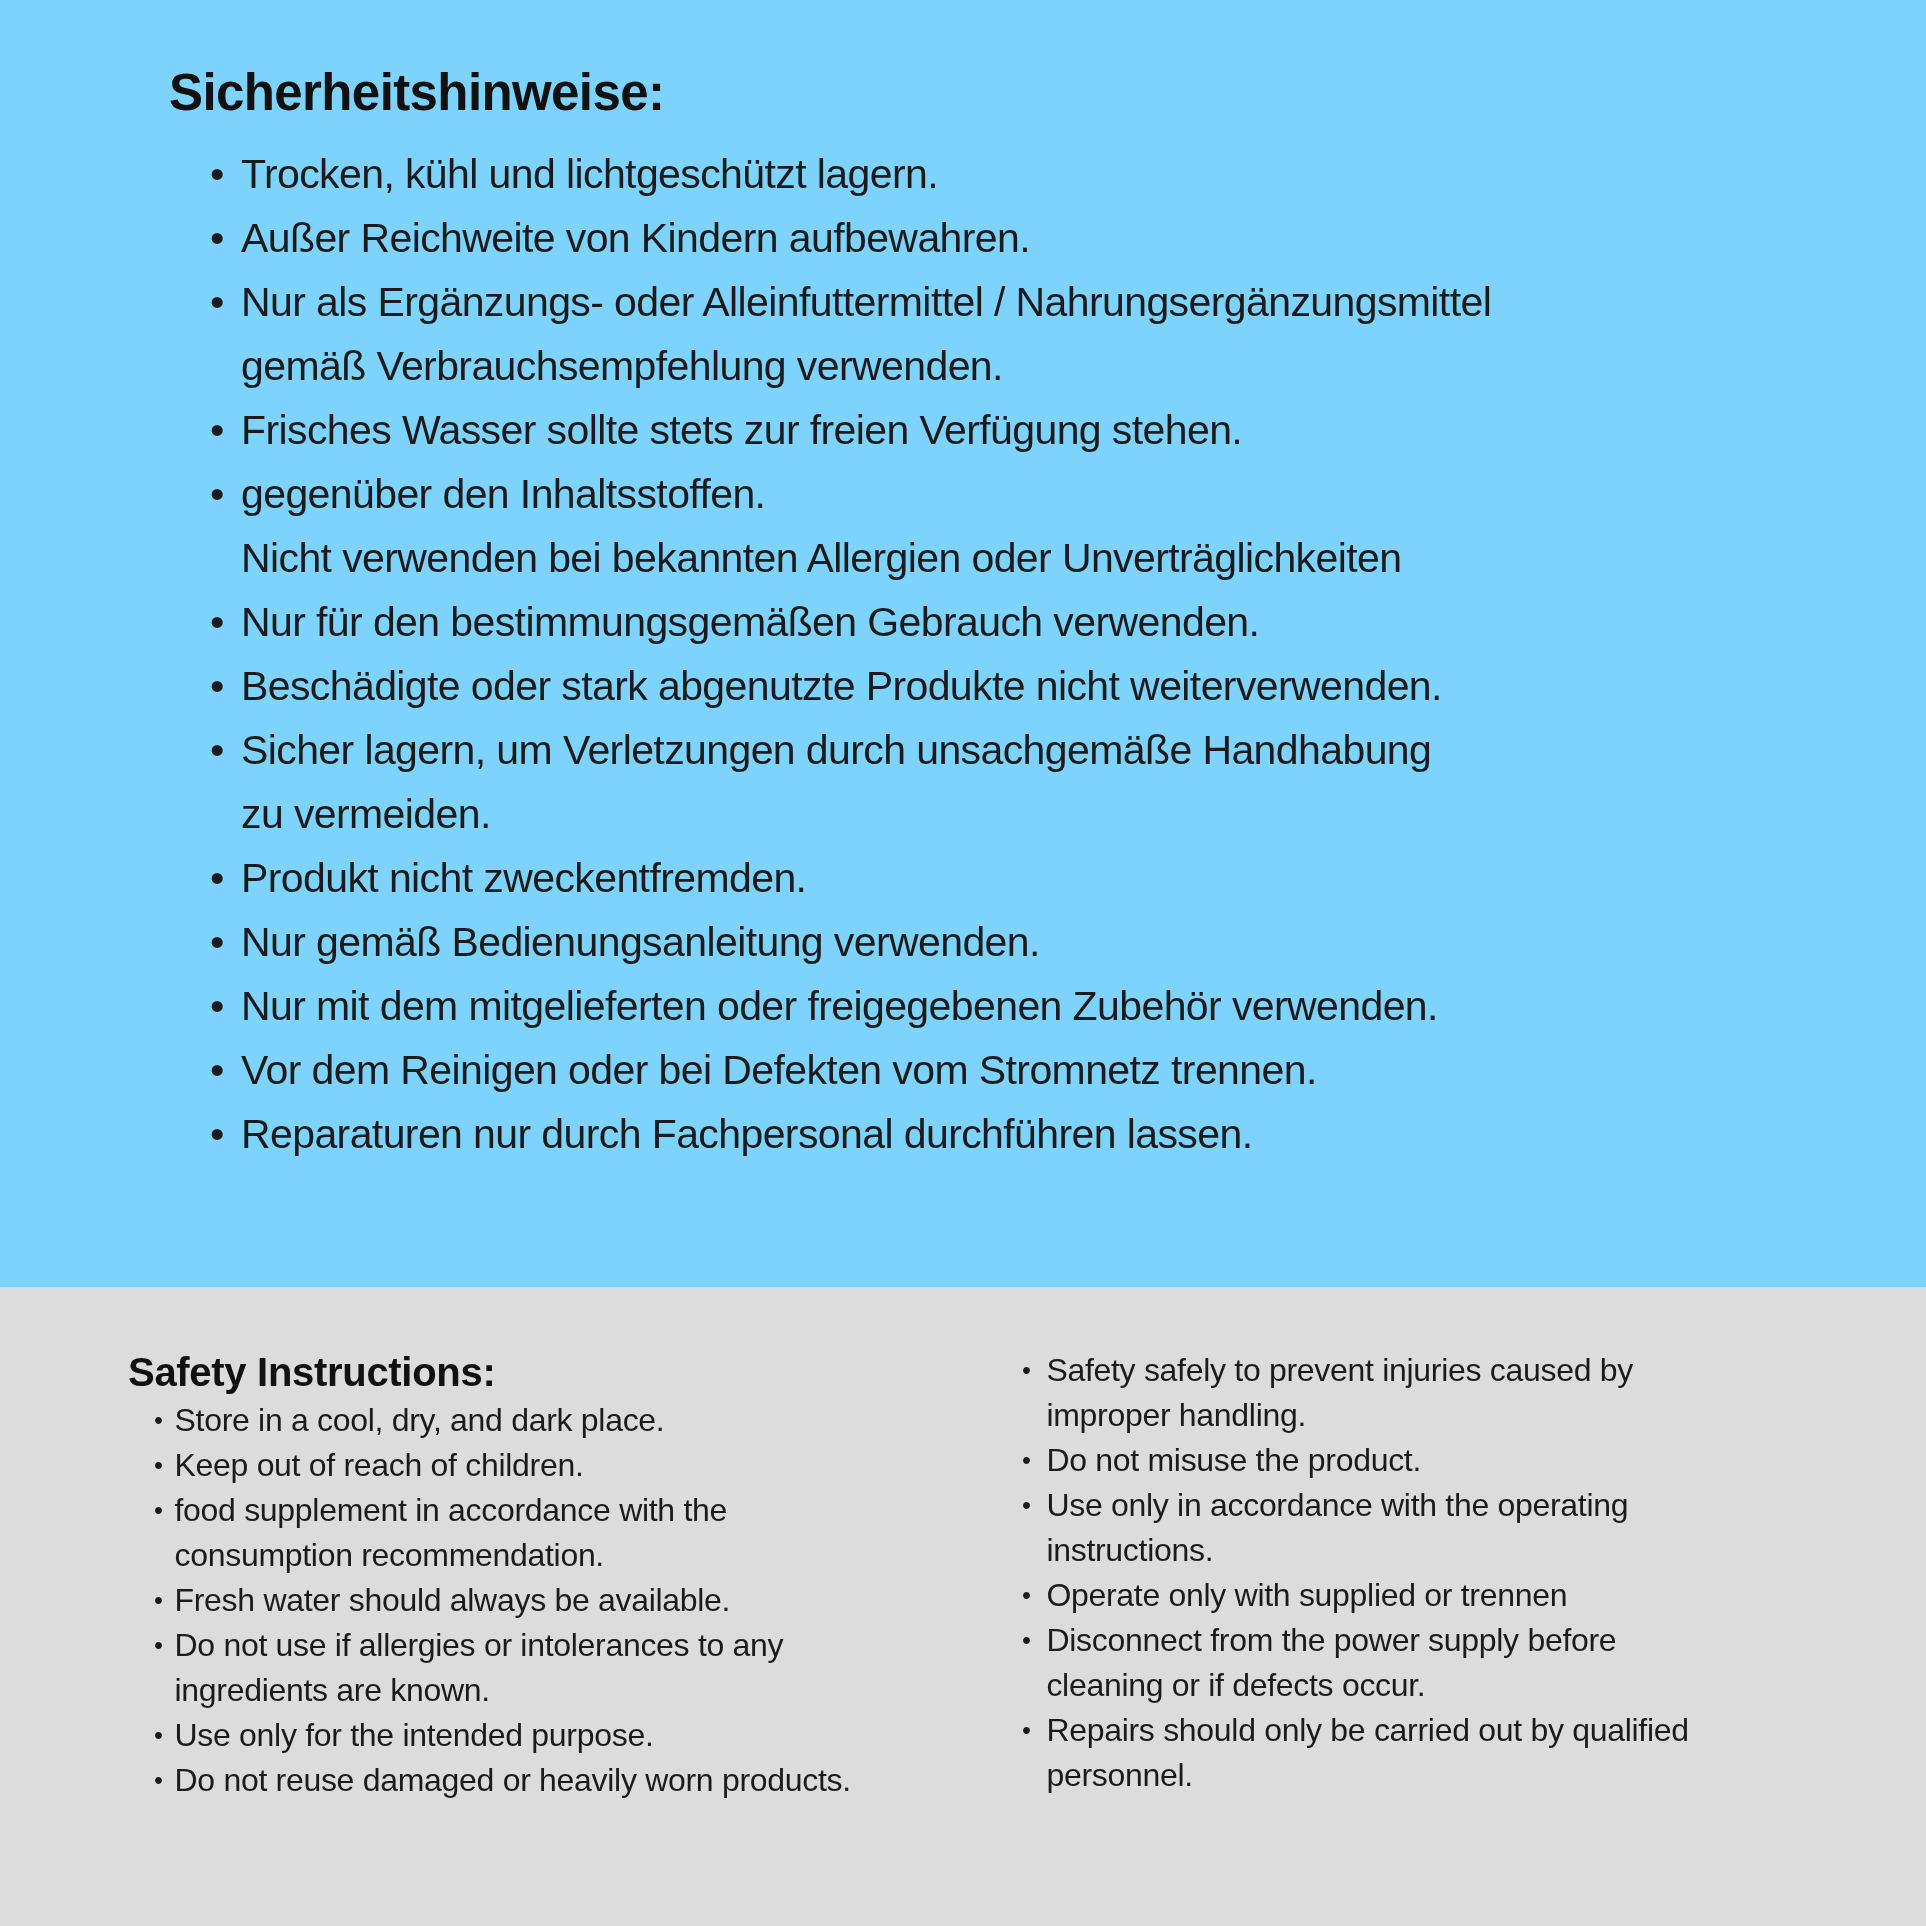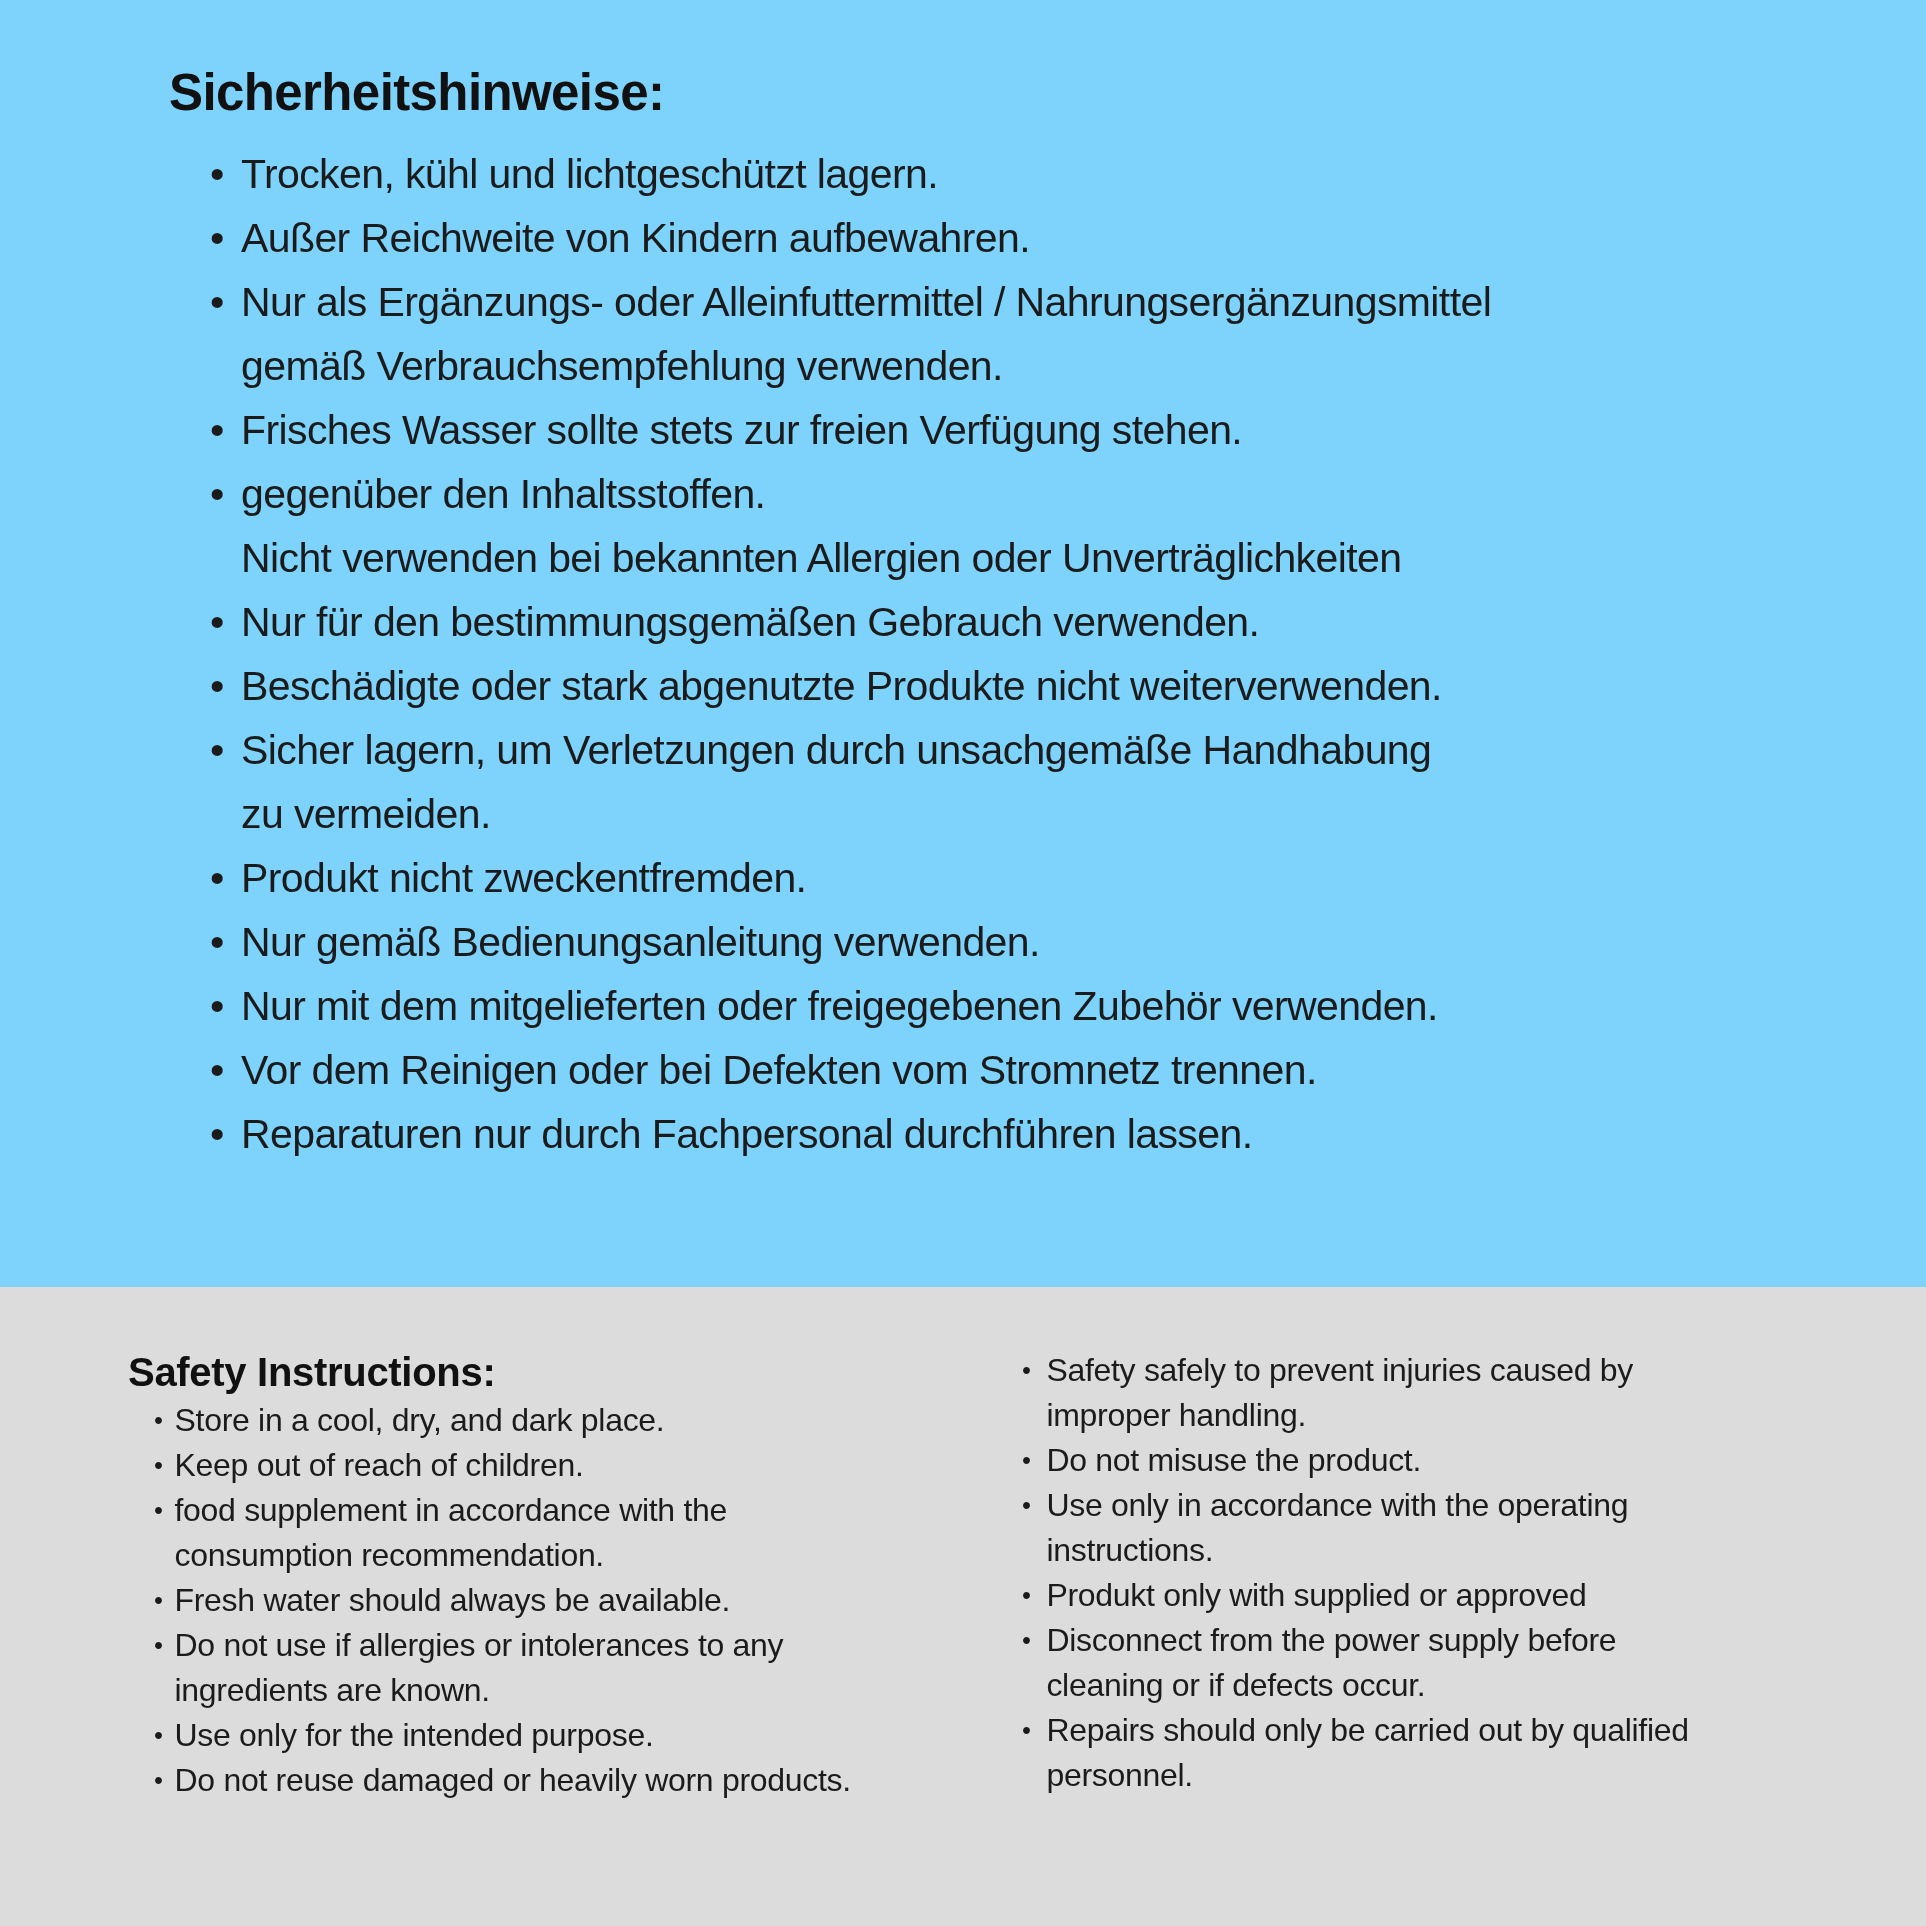--- a/index.html
+++ b/index.html
@@ -275,21 +275,21 @@
             <span class="dot">•</span>
             <div class="lines">
               <div>Use only in accordance with the operating</div>
               <div>instructions.</div>
             </div>
           </li>
 
           <li>
             <span class="dot">•</span>
             <div class="lines">
-              <div>Produkt only with supplied or approved</div>
+              <div>Operate only with supplied or trennen</div>
             </div>
           </li>
 
           <li>
             <span class="dot">•</span>
             <div class="lines">
               <div>Disconnect from the power supply before</div>
               <div>cleaning or if defects occur.</div>
             </div>
           </li>

